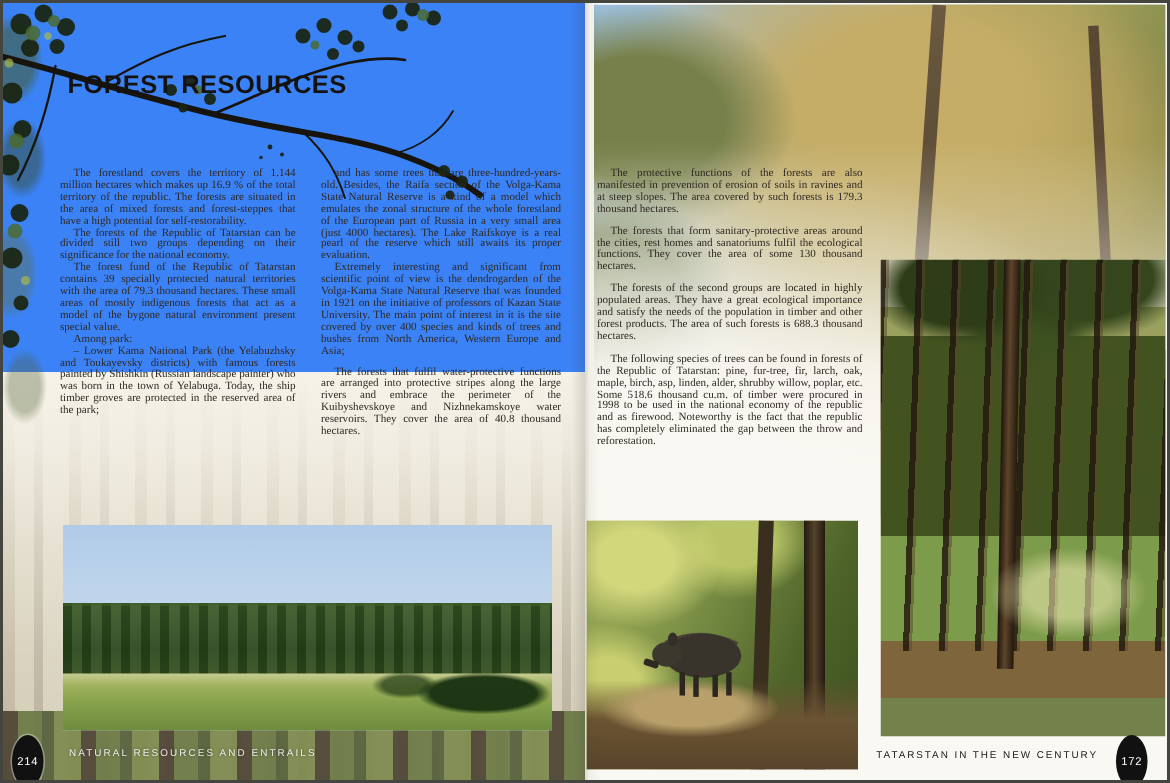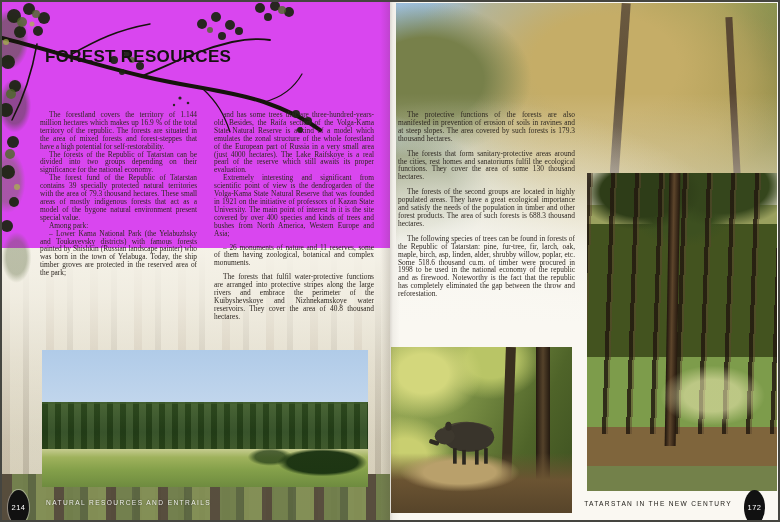--- a/index.html
+++ b/index.html
@@ -1,16 +1,16 @@
 <!DOCTYPE html>
 <html lang="en"><head>
 <meta charset="utf-8">
 <style>
   html,body{margin:0;padding:0;background:#888;}
-  .spread{position:relative;width:780px;height:522px;background:#d946ef;overflow:hidden;
+  .spread{position:relative;width:780px;height:522px;background:#3b82f6;overflow:hidden;
           font-family:"Liberation Serif","DejaVu Serif",serif;}
   .frame{position:absolute;inset:0;border:2px solid #454540;z-index:40;pointer-events:none;}
   .page-right-bg{position:absolute;left:390px;top:2px;right:2px;bottom:2px;background:#faf8f2;z-index:0;}
 
   
   .bg-left-fade{position:absolute;left:2px;top:248px;width:388px;bottom:2px;z-index:1;
     background:
       repeating-linear-gradient(90deg,
         rgba(150,128,98,.42) 0 8px, rgba(196,186,156,.30) 8px 21px,
         rgba(118,106,82,.38) 21px 27px, rgba(205,199,174,.26) 27px 44px),
@@ -190,29 +190,28 @@
         <circle cx="15" cy="185" r="3"></circle>
         <circle cx="30" cy="22" r="2.5"></circle>
     </g>
   </svg>
 
   <div class="heading">FOREST RESOURCES</div>
 
   <div class="cols">
     <div class="col col-1">
       <p>The forestland covers the territory of 1.144 million hectares which makes up 16.9 % of the total territory of the republic. The forests are situated in the area of mixed forests and forest-steppes that have a high potential for self-restorability.</p>
-      <p>The forests of the Republic of Tatarstan can be divided into two groups depending on their significance for the national economy.</p>
+      <p>The forests of the Republic of Tatarstan can be divided still two groups depending on their significance for the national economy.</p>
       <p>The forest fund of the Republic of Tatarstan contains 39 specially protected natural territories with the area of 79.3 thousand hectares. These small areas of mostly indigenous forests that act as a model of the bygone natural environment present special value.</p>
       <p>Among park:</p>
       <p>– Lower Kama National Park (the Yelabuzhsky and Toukayevsky districts) with famous forests painted by Shishkin (Russian landscape painter) who was born in the town of Yelabuga. Today, the ship timber groves are protected in the reserved area of the park;</p>
     </div>
     <div class="col col-2">
       <p>and has some trees that are three-hundred-years-old. Besides, the Raifa section of the Volga-Kama State Natural Reserve is a kind of a model which emulates the zonal structure of the whole forestland of the European part of Russia in a very small area (just 4000 hectares). The Lake Raifskoye is a real pearl of the reserve which still awaits its proper evaluation.</p>
       <p>Extremely interesting and significant from scientific point of view is the dendrogarden of the Volga-Kama State Natural Reserve that was founded in 1921 on the initiative of professors of Kazan State University. The main point of interest in it is the site covered by over 400 species and kinds of trees and bushes from North America, Western Europe and Asia;</p>
-      <p class="gap">– 26 monuments of nature and 11 reserves, some of them having zoological, botanical and complex monuments.</p>
       <p class="gap">The forests that fulfil water-protective functions are arranged into protective stripes along the large rivers and embrace the perimeter of the Kuibyshevskoye and Nizhnekamskoye water reservoirs. They cover the area of 40.8 thousand hectares.</p>
     </div>
   </div>
 
   <div class="photo photo-landscape">
     <div class="layer sky"></div>
     <div class="layer forest"></div>
     <div class="layer field"></div>
     <div class="layer bushes"></div>
   </div>

